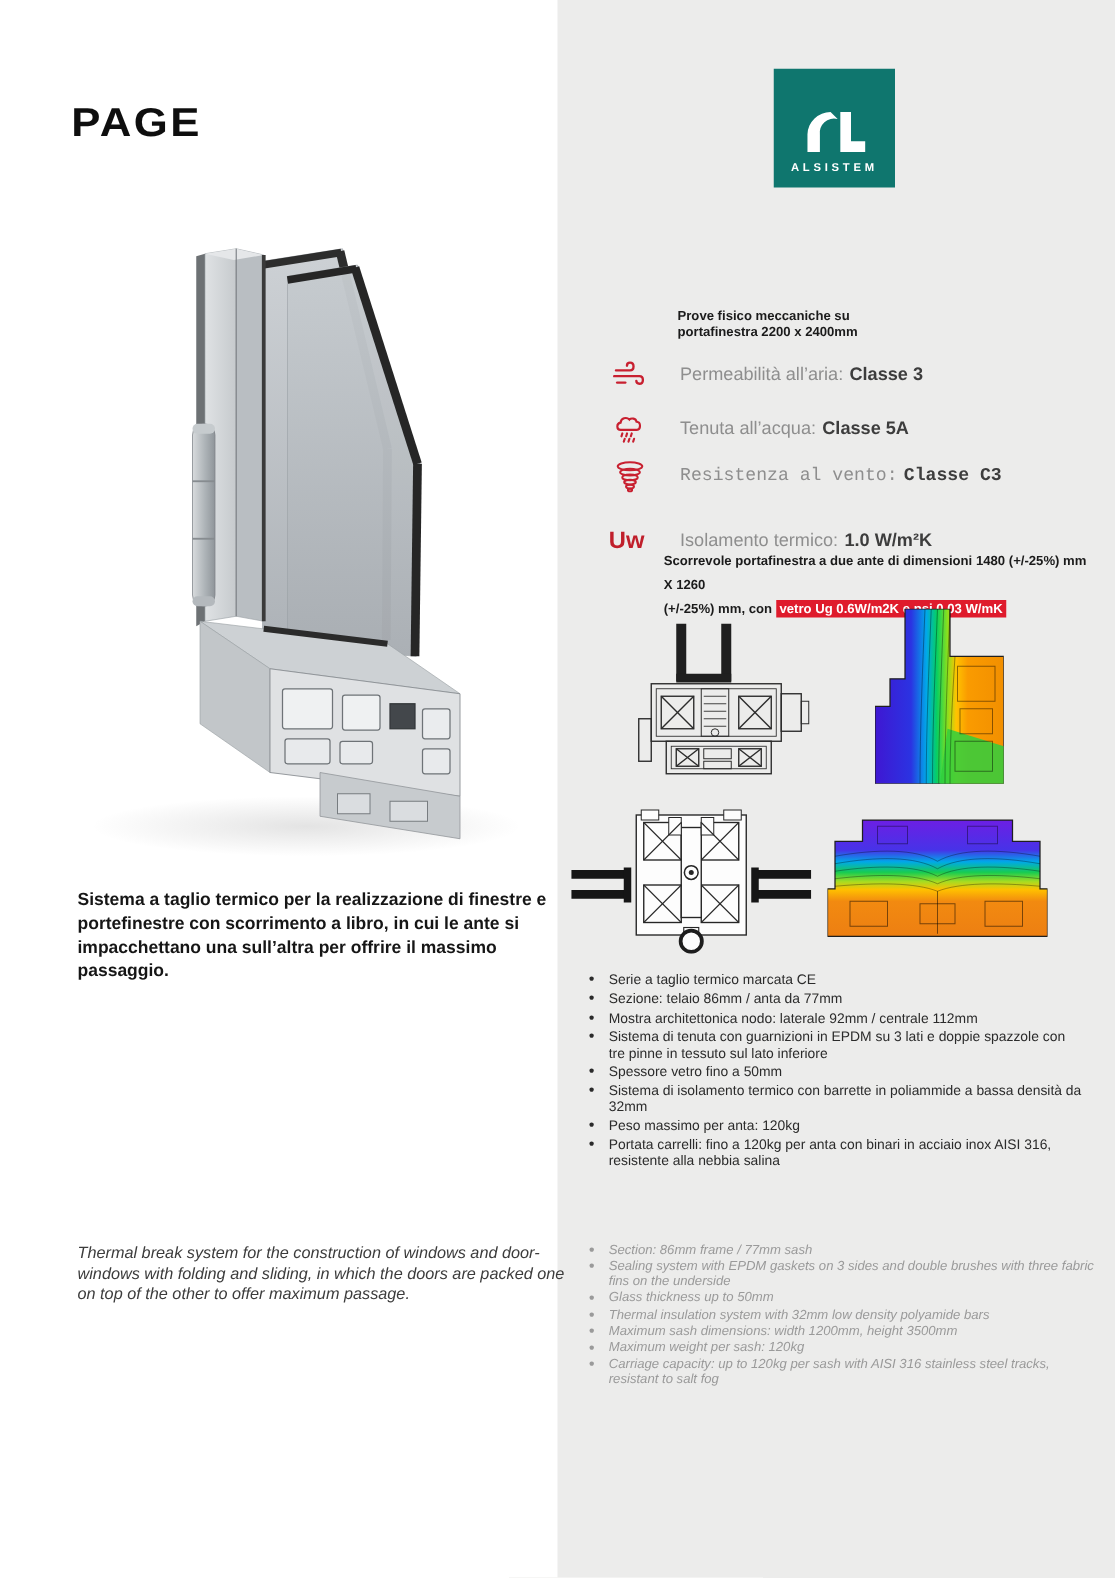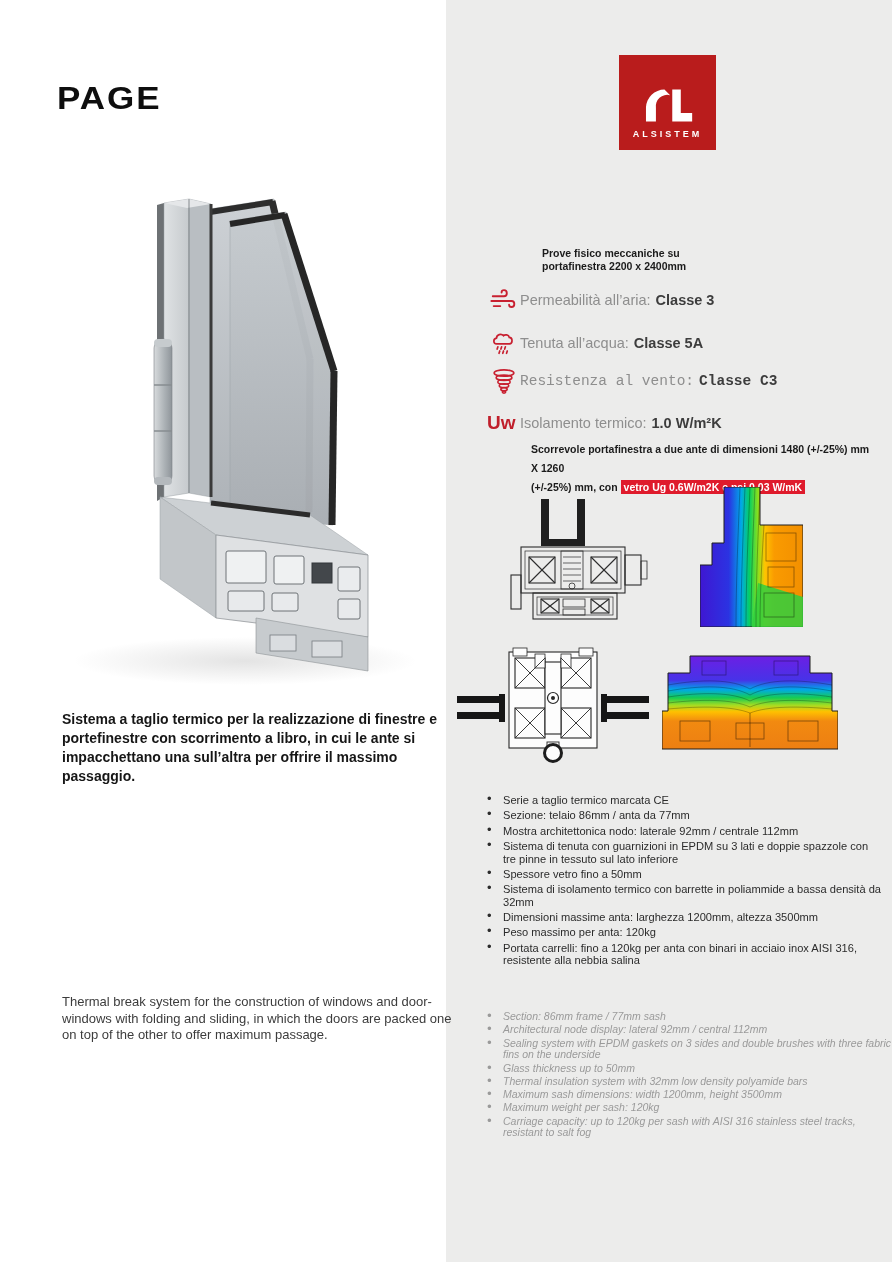--- a/index.html
+++ b/index.html
@@ -8,47 +8,47 @@
     font-family:"Liberation Sans", sans-serif;overflow:hidden;
   }
   .panel-right{position:absolute;left:446px;top:0;width:446px;height:1262px;background:#ececeb;}
   .abs{position:absolute;}
 
   
   .brand{left:57px;top:80px;font-size:35px;font-weight:bold;color:#0e0e0e;
          letter-spacing:2px;transform:scaleY(.92);transform-origin:left top;}
 
   
-  .alsistem{left:619px;top:55px;width:97px;height:95px;background:#b91c1c;
+  .alsistem{left:619px;top:55px;width:97px;height:95px;background:#0f766e;
             display:flex;flex-direction:column;align-items:center;justify-content:flex-end;}
   .alsistem svg{display:block;margin-bottom:6px;}
   .alsistem .wordmark{color:#ffffff;font-size:9px;font-weight:bold;letter-spacing:3px;
                       margin-bottom:11px;}
 
   
   .test-note{left:531px;top:247px;width:220px;font-size:10.5px;line-height:13px;
              font-weight:600;color:#1b1b1b;white-space:pre-line;margin-left:11px;}
-  .spec-row{position:absolute;left:487px;display:flex;align-items:center;gap:0;height:34px;}
+  .spec-row{position:absolute;left:487px;display:flex;align-items:center;gap:24px;height:34px;}
   .spec-icon{width:33px;height:33px;flex:0 0 33px;display:flex;align-items:center;justify-content:center;}
   .spec-text{font-size:14.5px;color:#8e8e8e;white-space:nowrap;}
   .spec-text b{color:#3d3d3d;margin-left:5px;}
   .uw-symbol{width:33px;flex:0 0 33px;font-size:19px;font-weight:bold;color:#c01f2b;}
 
   .uw-note{left:531px;top:440px;width:340px;font-size:10.5px;line-height:19px;
            font-weight:600;color:#1b1b1b;}
   .uw-note .hl{background:#df1b2c;color:#ffffff;padding:1px 3px;}
 
   
   .desc-it{left:62px;top:710px;width:392px;font-size:14px;line-height:19px;
            font-weight:bold;color:#161616;}
   .desc-en{left:62px;top:994px;width:404px;font-size:13px;line-height:16.5px;
-           color:#3c3c3c;}
-
-  
-  .feat{list-style:none;margin:16px;padding:0;}
+           font-style:italic;color:#3c3c3c;}
+
+  
+  .feat{list-style:none;margin:0;padding:0;}
   .feat li{position:relative;padding-left:17px;}
   .feat li::before{content:"\2022";position:absolute;left:1px;top:-1px;font-size:13px;}
   .feat-it{left:470px;top:778px;width:396px;font-size:11.1px;line-height:12.7px;color:#2b2b2b;}
   .feat-it li{margin-bottom:2.6px;}
   .feat-en{left:470px;top:995px;width:408px;font-size:10.5px;line-height:11.7px;
            font-style:italic;color:#9a9a9a;}
   .feat-en li{margin-bottom:1.6px;}
 
   
   .fig{position:absolute;}
@@ -173,21 +173,21 @@
       <ellipse cx="16" cy="12.5" rx="8.4" ry="2.8"></ellipse>
       <ellipse cx="16" cy="17" rx="6.6" ry="2.4"></ellipse>
       <ellipse cx="16" cy="21" rx="5" ry="2"></ellipse>
       <ellipse cx="16" cy="24.8" rx="3.4" ry="1.6"></ellipse>
       <ellipse cx="16" cy="27.8" rx="1.8" ry="1.1"></ellipse>
     </svg>
   </span>
   <span class="spec-text"><span>Resistenza al vento:</span><b>Classe C3</b></span>
 </div>
 
-<div class="spec-row" style="top:406px;justify-content:flex-end;">
+<div class="spec-row" style="top:416px;justify-content:flex-end;">
   <span class="uw-symbol">Uw</span>
   <span class="spec-text"><span>Isolamento termico:</span><b>1.0 W/m²K</b></span>
 </div>
 
 <div class="abs uw-note">
   <div>Scorrevole portafinestra a due ante di dimensioni 1480 (+/-25%) mm X 1260</div>
   <div><span>(+/-25%) mm, con </span><span class="hl">vetro Ug 0.6W/m2K e psi 0.03 W/mK</span></div>
 </div>
 
 <svg class="fig" style="left:505px;top:497px;" width="145" height="128" viewBox="0 0 145 128">
@@ -332,28 +332,26 @@
 <div class="abs desc-en">Thermal break system for the construction of windows and door-windows with folding and sliding, in which the doors are packed one on top of the other to offer maximum passage.</div>
 
 <ul class="abs feat feat-it">
 
 <li>Serie a taglio termico marcata CE</li>
     <li>Sezione: telaio 86mm / anta da 77mm</li>
     <li>Mostra architettonica nodo: laterale 92mm / centrale 112mm</li>
     <li>Sistema di tenuta con guarnizioni in EPDM su 3 lati e doppie spazzole con tre pinne in tessuto sul lato inferiore</li>
     <li>Spessore vetro fino a 50mm</li>
     <li>Sistema di isolamento termico con barrette in poliammide a bassa densità da 32mm</li>
-    <li>Dimensioni massime anta: larghezza 1200mm, altezza 3500mm</li>
     <li>Peso massimo per anta: 120kg</li>
     <li>Portata carrelli: fino a 120kg per anta con binari in acciaio inox AISI 316, resistente alla nebbia salina</li>
   </ul>
 
 <ul class="abs feat feat-en">
 
     <li>Section: 86mm frame / 77mm sash</li>
-    <li>Architectural node display: lateral 92mm / central 112mm</li>
     <li>Sealing system with EPDM gaskets on 3 sides and double brushes with three fabric fins on the underside</li>
     <li>Glass thickness up to 50mm</li>
     <li>Thermal insulation system with 32mm low density polyamide bars</li>
     <li>Maximum sash dimensions: width 1200mm, height 3500mm</li>
     <li>Maximum weight per sash: 120kg</li>
     <li>Carriage capacity: up to 120kg per sash with AISI 316 stainless steel tracks, resistant to salt fog</li>
   </ul>
 
 </body></html>

